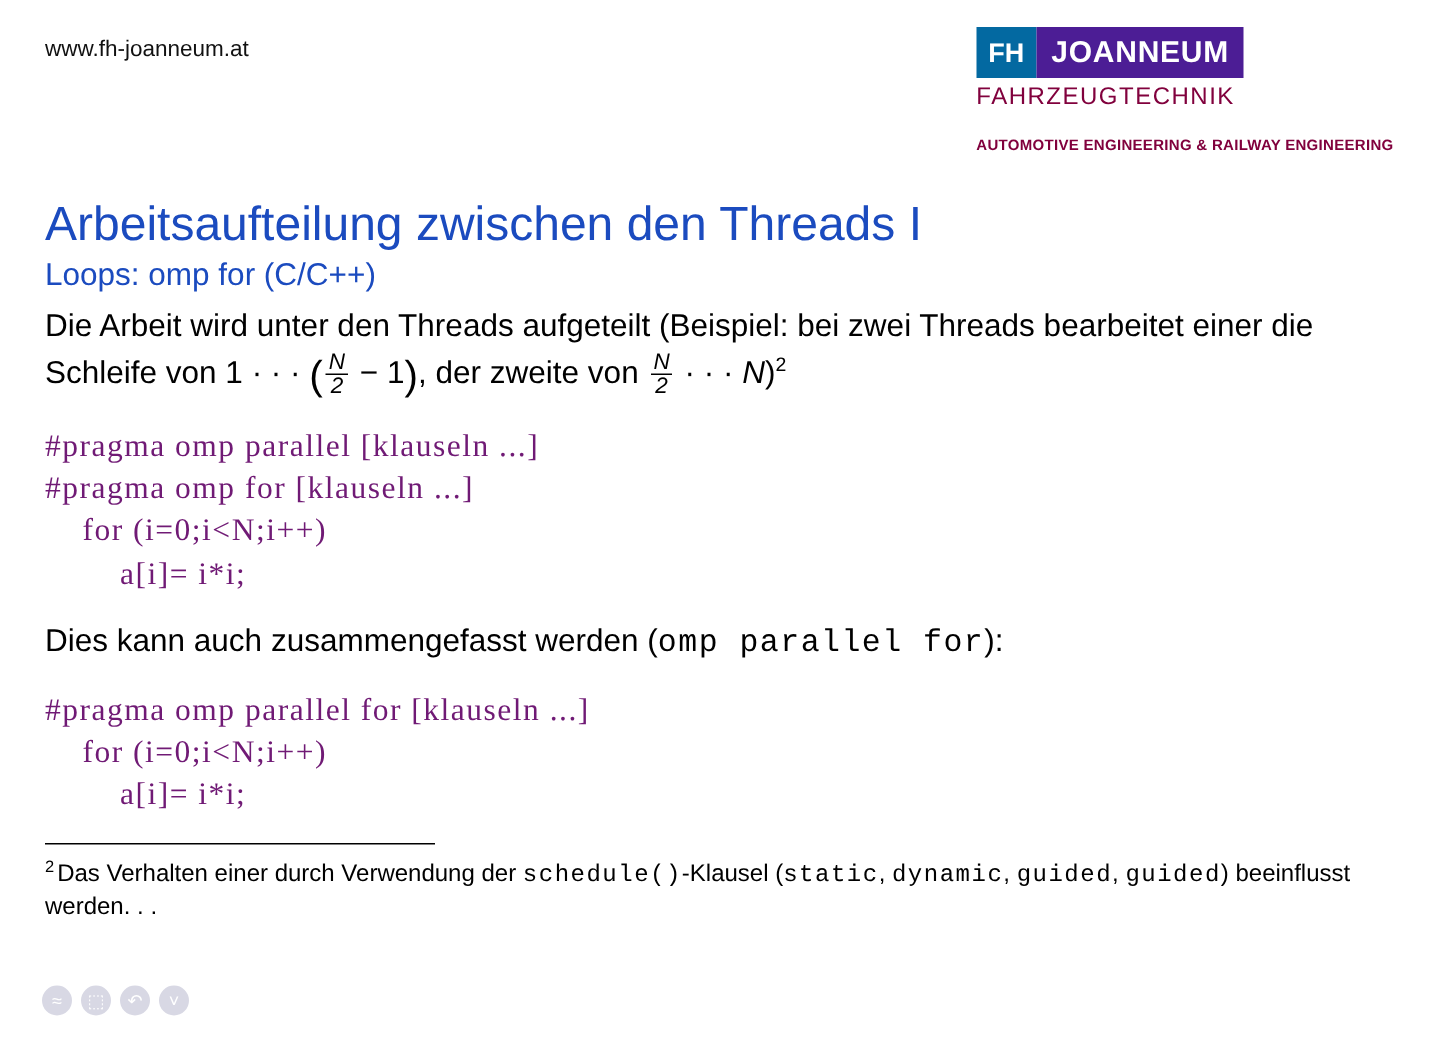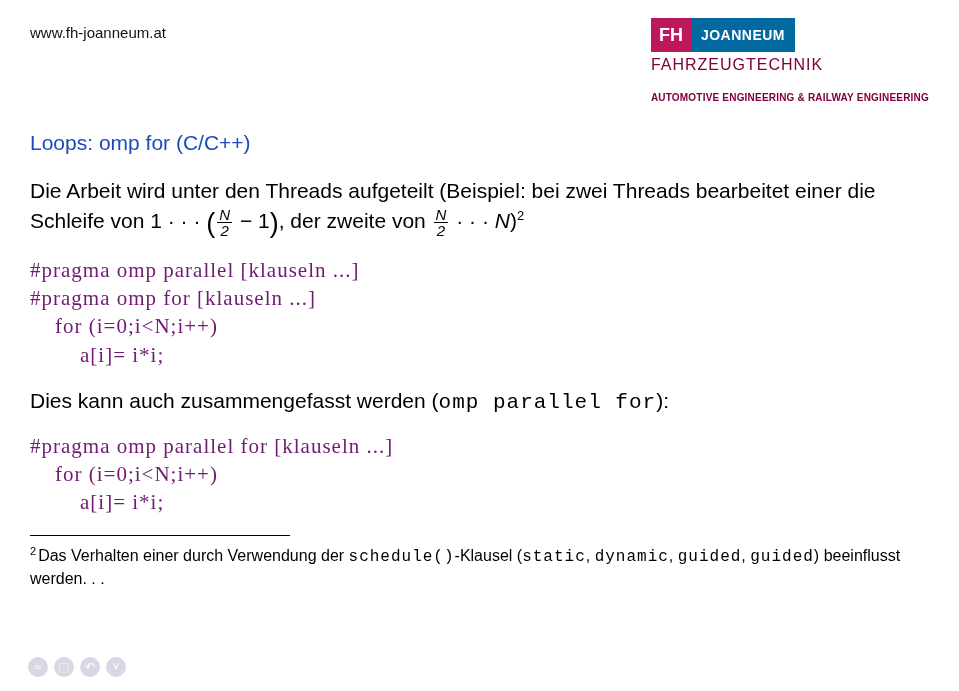--- a/index.html
+++ b/index.html
@@ -11,33 +11,33 @@
     position:relative;
   }
   .header {
     display:flex; justify-content:space-between; align-items:flex-start;
     padding:18px 30px 10px 30px;
   }
   .url { font-size:15px; color:#111; margin-top:6px; }
   .logo-block { text-align:left; }
   .logo-badge { display:flex; align-items:stretch; height:34px; }
   .logo-fh {
-    background:#be185d; color:#fff; font-weight:bold;
+    background:#0369a1; color:#fff; font-weight:bold;
     padding:6px 8px; font-size:18px; line-height:22px;
   }
   .logo-joanneum {
-    background:#0369a1; color:#fff; font-weight:bold;
-    padding:6px 10px; font-size:14px; line-height:22px;
+    background:#4c1d95; color:#fff; font-weight:bold;
+    padding:6px 10px; font-size:20px; line-height:22px;
     letter-spacing:0.5px;
   }
   .logo-sub1 { color:#81013d; font-size:16px; letter-spacing:1px; margin-top:4px; }
   .logo-sub2 { color:#81013d; font-size:10px; margin-top:18px; letter-spacing:0.2px;font-weight:bold; }
   .content { padding:18px 30px 0 30px; }
   .title { color:#1b4bbf; font-size:32px; font-weight:normal; margin-bottom:4px; }
-  .subtitle { color:#1b4bbf; font-size:21px; margin-bottom:22px; }
+  .subtitle { color:#1b4bbf; font-size:21px; margin-bottom:8px; }
   .para { font-size:21px; line-height:1.35; margin-bottom:14px; }
   .math-paren { font-size:27px; vertical-align:-4px; }
   .frac { display:inline-block; vertical-align:middle; text-align:center; font-style:italic; font-size:15px; line-height:1; margin:0 2px; }
   .frac .n { display:block; border-bottom:1px solid #000; padding:0 2px; }
   .frac .d { display:block; padding:0 2px; }
   .ital { font-style:italic; }
   .sup { font-size:13px; vertical-align:super; }
   .code {
     font-family:Liberation Serif, serif;
     font-size:21px; line-height:1.35;
@@ -69,20 +69,21 @@
     <div class="logo-badge">
       <div class="logo-fh">FH</div>
       <div class="logo-joanneum">JOANNEUM</div>
     </div>
     <div class="logo-sub1">FAHRZEUGTECHNIK</div>
     <div class="logo-sub2">AUTOMOTIVE ENGINEERING &amp; RAILWAY ENGINEERING</div>
   </div>
 </div>
 
 <div class="content">
+  <h1 class="title">Arbeitsaufteilung zwischen den Threads I</h1>
   <div class="subtitle">Loops: omp for (C/C++)</div>
 
   <p class="para">
     <span>Die Arbeit wird unter den Threads aufgeteilt (Beispiel: bei zwei Threads bearbeitet einer die Schleife von 1 · · · </span><span class="math-paren">(</span><span class="frac"><span class="n">N</span><span class="d">2</span></span><span> − 1</span><span class="math-paren">)</span><span>, der zweite von </span><span class="frac"><span class="n">N</span><span class="d">2</span></span><span> · · · </span><span class="ital">N</span><span>)</span><span class="sup">2</span>
   </p>
 
   <div class="code">#pragma omp parallel [klauseln ...]
 #pragma omp for [klauseln ...]
     for (i=0;i&lt;N;i++)
         a[i]= i*i;</div>

